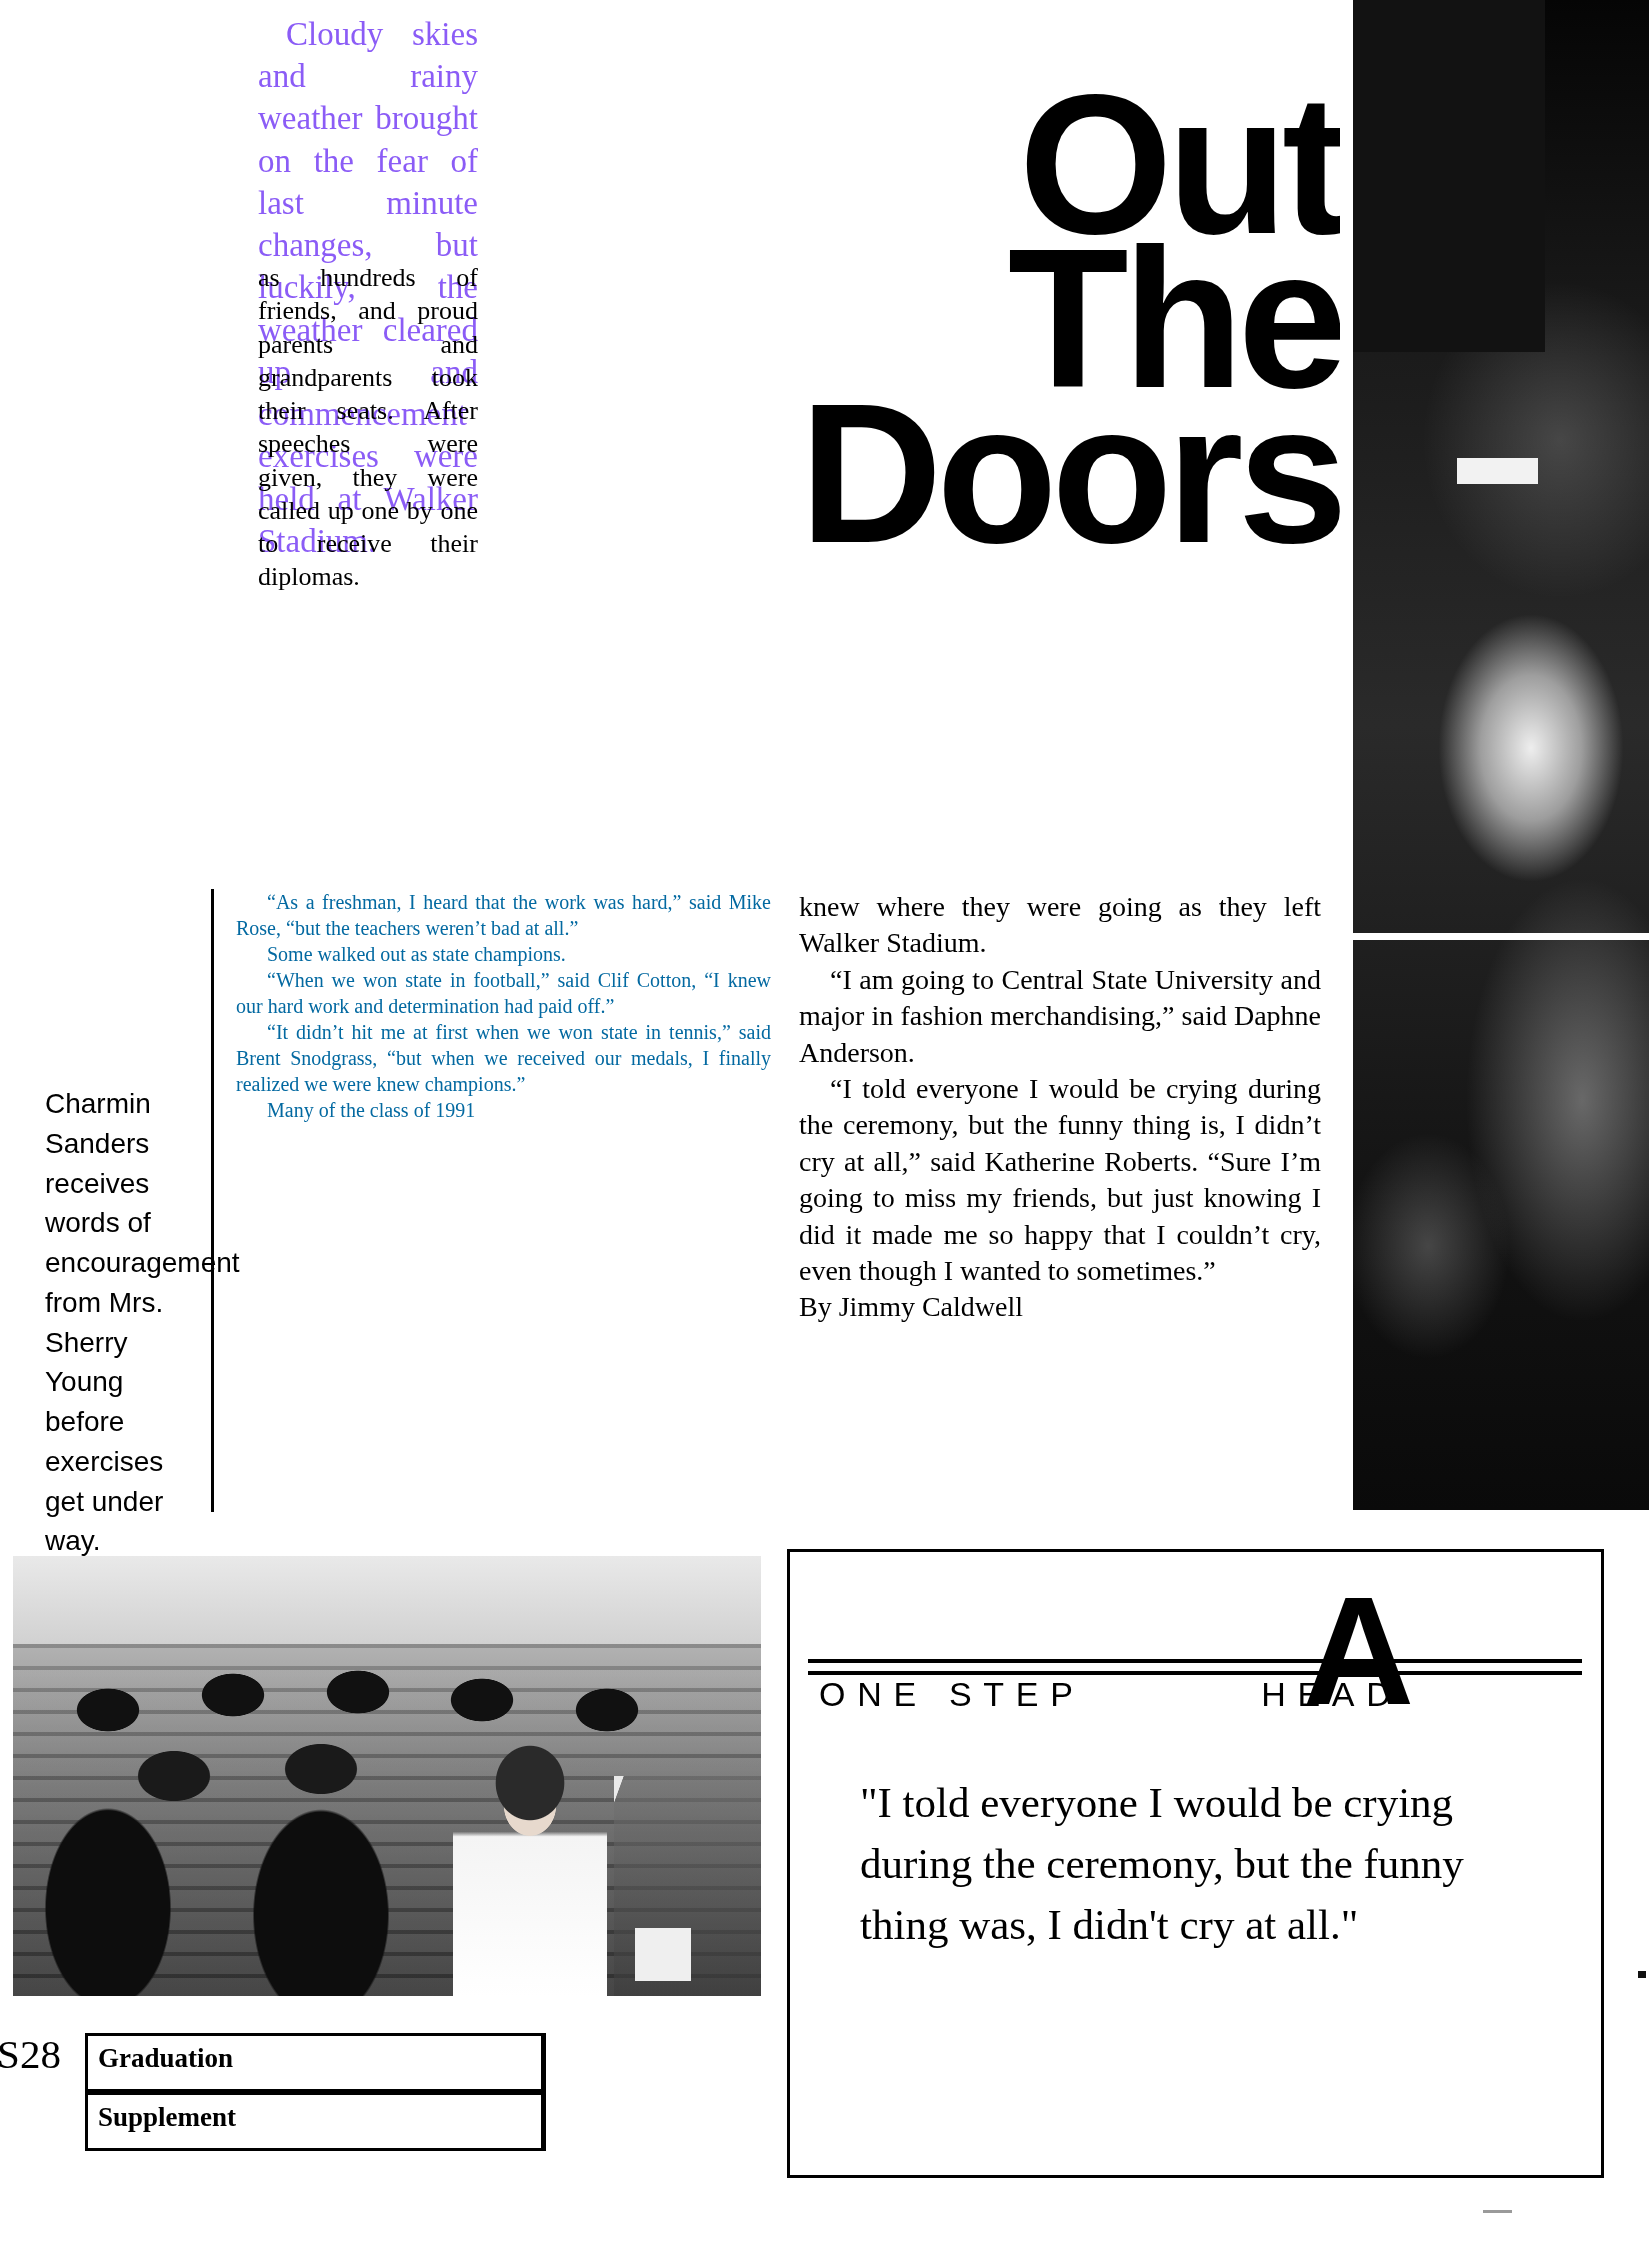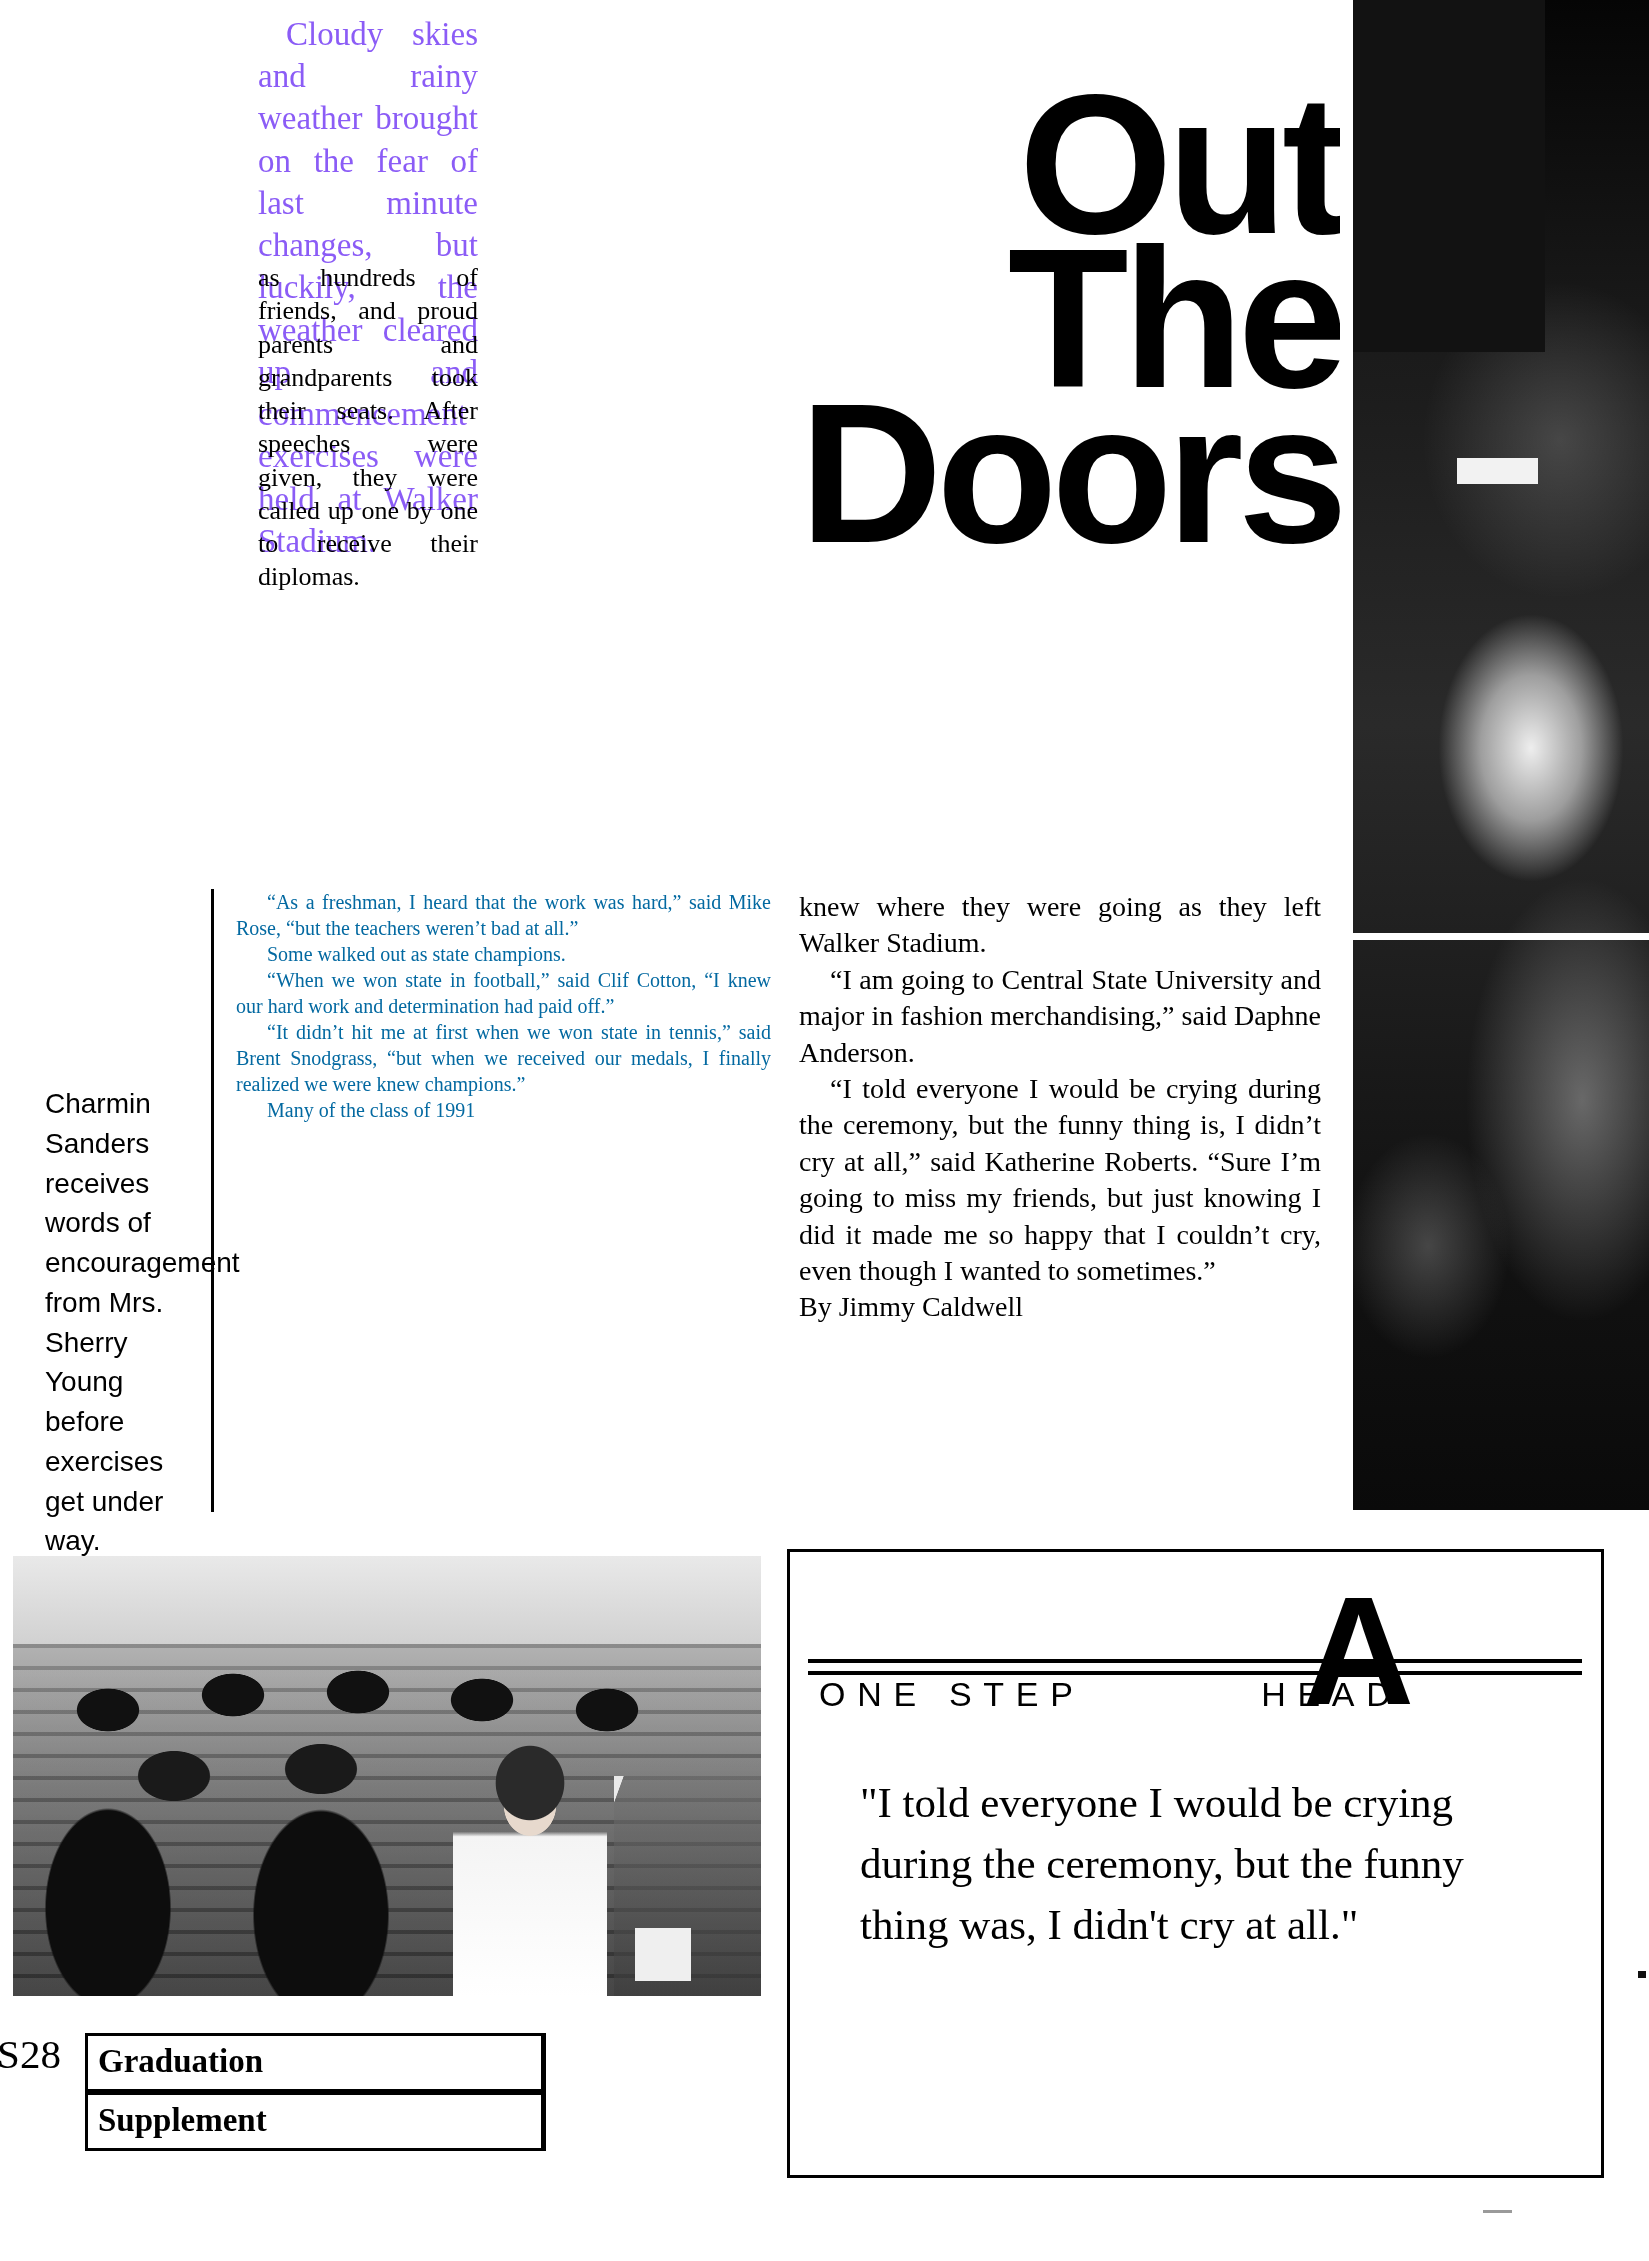--- a/index.html
+++ b/index.html
@@ -218,21 +218,21 @@
     position: absolute;
     left: 85px; top: 62px;
     width: 453px; height: 53px;
     border: 3.7px solid #000;
     border-right-width: 5.1px;
   }
   .folio .lbl {
     position: absolute;
     font-family: "Liberation Serif", serif;
     font-weight: bold;
-    font-size: 33px;
+    font-size: 27px;
     color: #000;
   }
   .folio .lbl1 { left: 98px; top: 13px; }
   .folio .lbl2 { left: 98px; top: 72px; }
 
   
   .pullbox {
     position: absolute;
     left: 787px;
     top: 1549px;

